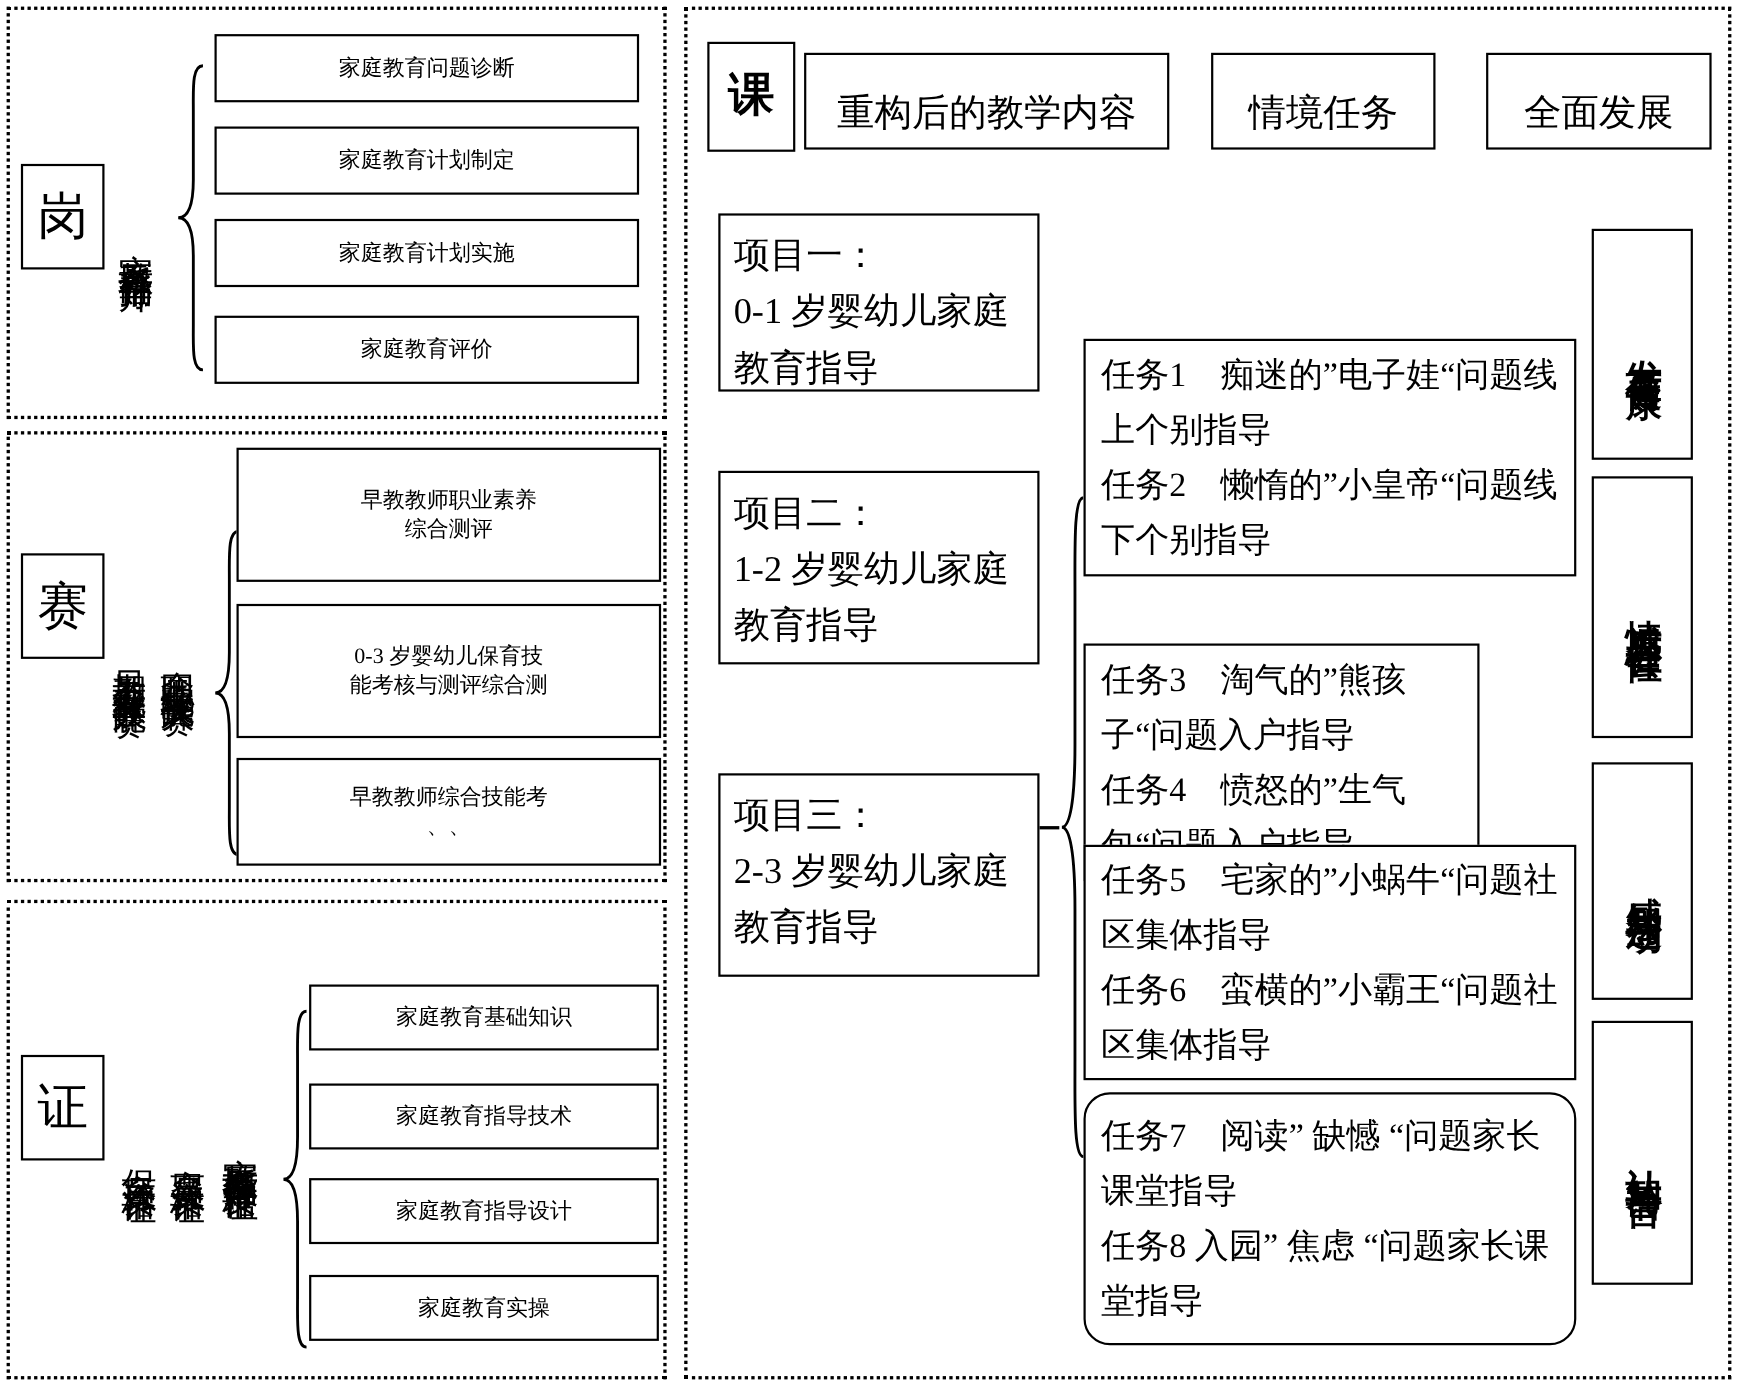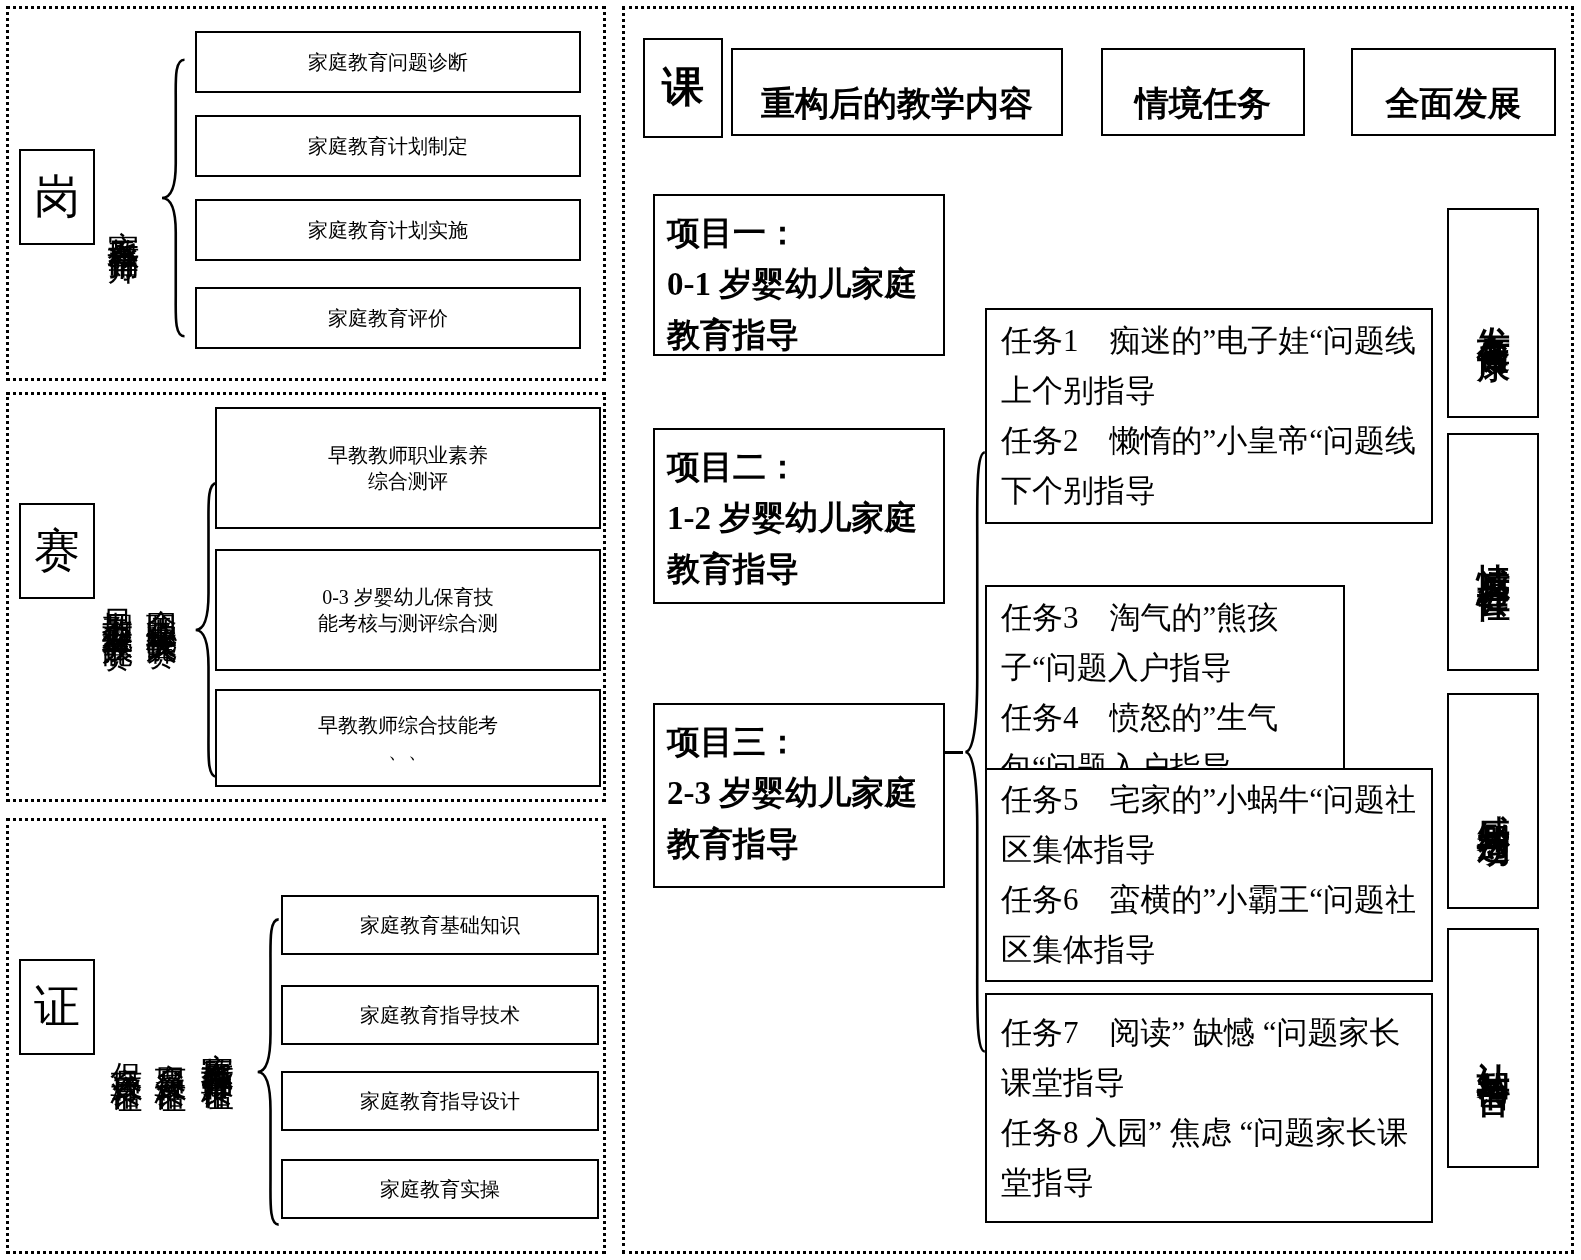--- a/index.html
+++ b/index.html
@@ -2,29 +2,29 @@
 <html><head>
 <meta charset="utf-8">
 <style>
   html,body{margin:0;padding:0;background:#ffffff;}
   body{font-family:"Liberation Serif", serif;color:#000;}
   .canvas{position:relative;width:1581px;height:1260px;background:#fff;overflow:hidden;}
   .panel{position:absolute;border:3px dotted #000;background:#fff;box-sizing:border-box;}
   .box{position:absolute;border:2.5px solid #000;box-sizing:border-box;display:flex;align-items:center;justify-content:center;background:#fff;}
   .box .txt{white-space:pre-line;text-align:center;font-size:20px;line-height:1.32;}
   .tagbox .txt{font-size:46px;line-height:1;}
-  .hdr .txt{font-weight:bold;font-size:34px;margin-top:24px;}
+  .hdr .txt{font-weight:normal;font-size:34px;margin-top:24px;}
   .coursetag .txt{font-weight:bold;font-size:42px;}
   .vtext{position:absolute;display:flex;align-items:center;justify-content:center;}
   .vtext span{writing-mode:vertical-rl;text-orientation:mixed;font-size:32px;letter-spacing:4px;white-space:nowrap;}
   .vtext.small span{font-size:31px;letter-spacing:3px;}
   .vtext.long span{font-size:33px;letter-spacing:3px;}
   .brace{position:absolute;}
   .proj{align-items:flex-start;justify-content:flex-start;flex-direction:column;padding:12px 12px;}
-  .proj .ttl,.proj .bdy{font-weight:bold;font-size:33px;line-height:1.55;text-align:left;}
+  .proj .ttl,.proj .bdy{font-weight:normal;font-size:33px;line-height:1.55;text-align:left;}
   .tasks{flex-direction:column;align-items:flex-end;justify-content:center;padding:6px 14px;}
   .tasks .task{font-size:31px;line-height:1.62;text-align:left;}
   .cat span{writing-mode:vertical-rl;text-orientation:mixed;font-weight:bold;font-size:33px;letter-spacing:5px;white-space:nowrap;}
   .hline{position:absolute;height:3px;background:#000;}
 </style>
 </head>
 <body>
 
 <div class="canvas">
 
@@ -147,21 +147,21 @@
       <div class="task">任务2　懒惰的”小皇帝“问题线下个别指导</div>
     </div>
     <div class="box tasks" style="left:360px;top:529px;width:360px;height:216px;margin-top:47px;">
       <div class="task">任务3　淘气的”熊孩子“问题入户指导</div>
       <div class="task">任务4　愤怒的”生气包“问题入户指导</div>
     </div>
     <div class="box tasks" style="left:360px;top:759px;width:448px;height:214px;">
       <div class="task">任务5　宅家的”小蜗牛“问题社区集体指导</div>
       <div class="task">任务6　蛮横的”小霸王“问题社区集体指导</div>
     </div>
-    <div class="box tasks" style="left:360px;top:984px;width:448px;height:230px;">
+    <div class="box tasks" style="left:360px;top:984px;width:448px;height:230px;border-radius:24px;">
       <div class="task">任务7　阅读” 缺憾 “问题家长课堂指导</div>
       <div class="task">任务8 入园” 焦虑 “问题家长课堂指导</div>
     </div>
 
     <div class="box cat" style="left:822px;top:199px;width:92px;height:210px;">
       <span>发育与健康</span>
     </div>
     <div class="box cat" style="left:822px;top:424px;width:92px;height:238px;">
       <span>情感与社会性</span>
     </div>

